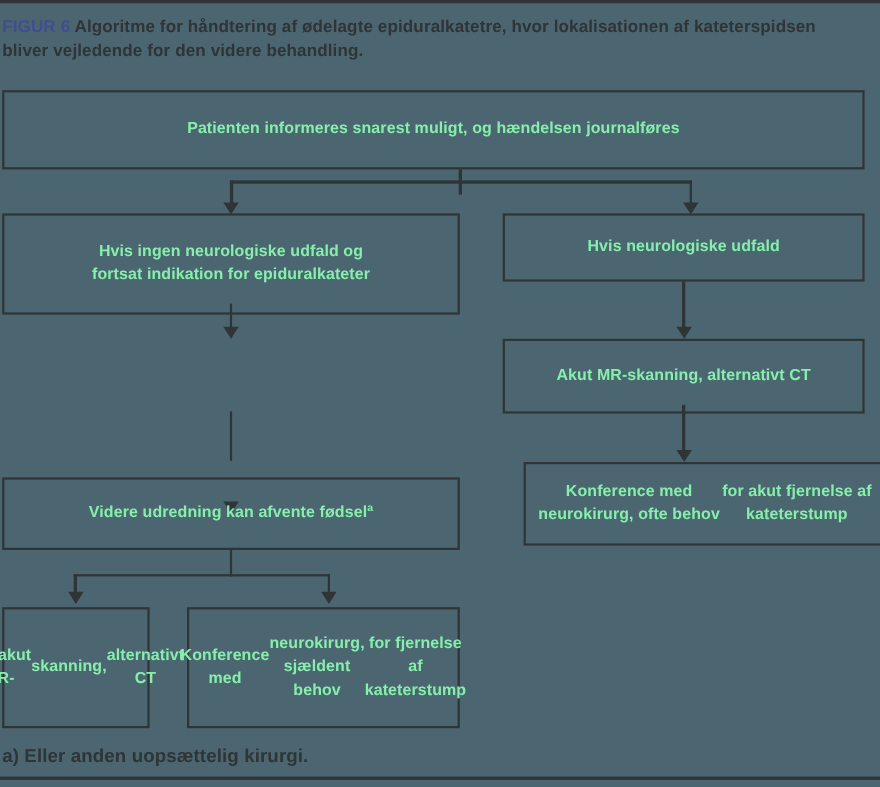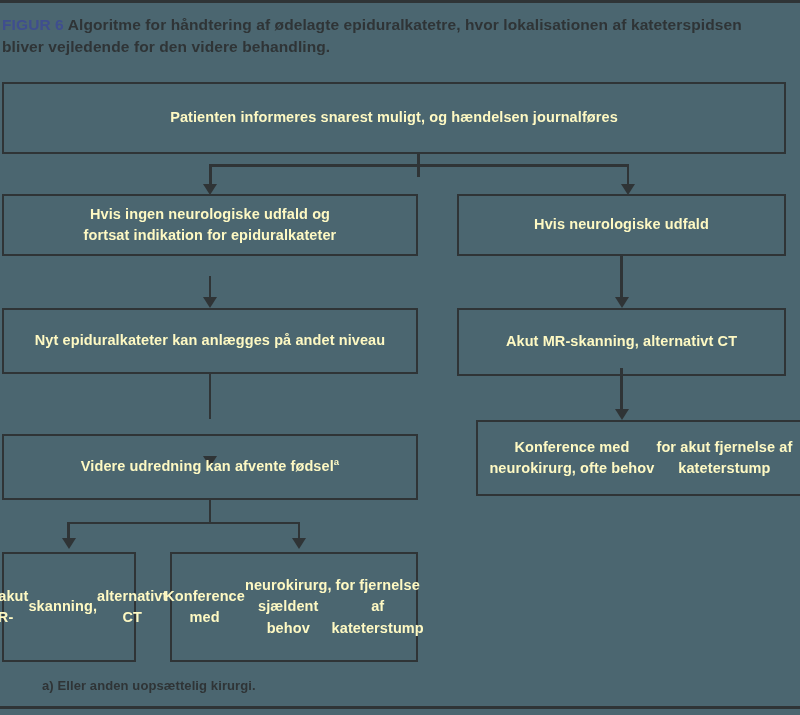--- a/index.html
+++ b/index.html
@@ -44,25 +44,24 @@
   }
   .caption .fig-label {
     color: #3f4e8f;
   }
 
   
   .footnote {
     position: absolute;
     left: 2px;
     top: 678px;
-    font-size: 13px;
+    font-size: 17px;
     font-weight: bold;
     color: #2f3436;
     letter-spacing: 0.1px;
-    margin-left: 40px;
   }
 
   
   .chart {
     position: absolute;
     left: 0; top: 0;
     width: 800px; height: 715px;
     pointer-events: none;
   }
   .chart > * { pointer-events: auto; }
@@ -73,21 +72,21 @@
     box-sizing: border-box;
     border: 2.5px solid #2f3436;
     background: transparent;
     display: flex;
     align-items: center;
     justify-content: center;
     text-align: center;
     font-size: 14.5px;
     font-weight: bold;
     line-height: 1.45;
-    color: #fef9c3;
+    color: #86efac;
     letter-spacing: 0.1px;
     padding: 4px 10px;
   }
   .node .line { display: block; }
   .node sup {
     font-size: 9.5px;
     vertical-align: super;
     line-height: 0;
   }
 
@@ -123,38 +122,35 @@
   <div class="conn conn-v" style="left:417px; top:154px; width:2.5px; height:23px;"></div>
 
   <div class="conn conn-h" style="left:209px; top:164px; width:420px; height:2.5px;"></div>
 
   <div class="conn conn-v" style="left:209px; top:164px; width:2.5px; height:24px;"></div>
   <div class="arrowhead" style="left:203px; top:184px;"></div>
 
   <div class="conn conn-v" style="left:626.5px; top:164px; width:2.5px; height:24px;"></div>
   <div class="arrowhead" style="left:621px; top:184px;"></div>
 
-  <div class="node" style="left:2px; top:194px; width:416px; height:62px; flex-direction:column;">
+  <div class="node" style="left:2px; top:194px; width:416px; height:92px; flex-direction:column;">
     <span class="line">Hvis ingen neurologiske udfald og</span>
     <span class="line">fortsat indikation for epiduralkateter</span>
   </div>
 
   <div class="node" style="left:457px; top:194px; width:329px; height:62px;">
     <span class="line">Hvis neurologiske udfald</span>
   </div>
 
   <div class="conn conn-v" style="left:208.5px; top:276px; width:2.5px; height:25px;"></div>
   <div class="arrowhead" style="left:203px; top:297px;"></div>
 
   <div class="conn conn-v" style="left:620px; top:256px; width:2.5px; height:46px;"></div>
   <div class="arrowhead" style="left:614.5px; top:297px;"></div>
 
-  <div class="node" style="left:2px; top:308px; width:416px; height:66px;">
-    <span class="line">Nyt epiduralkateter kan anlægges på andet niveau</span>
-  </div>
 
   <div class="node" style="left:457px; top:308px; width:329px; height:68px;">
     <span class="line">Akut MR-skanning, alternativt CT</span>
   </div>
 
   <div class="conn conn-v" style="left:208.5px; top:374px; width:2.5px; height:45px;"></div>
   <div class="arrowhead" style="left:203px; top:456px;"></div>
 
   <div class="conn conn-v" style="left:620px; top:368px; width:2.5px; height:48px;"></div>
   <div class="arrowhead" style="left:614.5px; top:409px;"></div>

